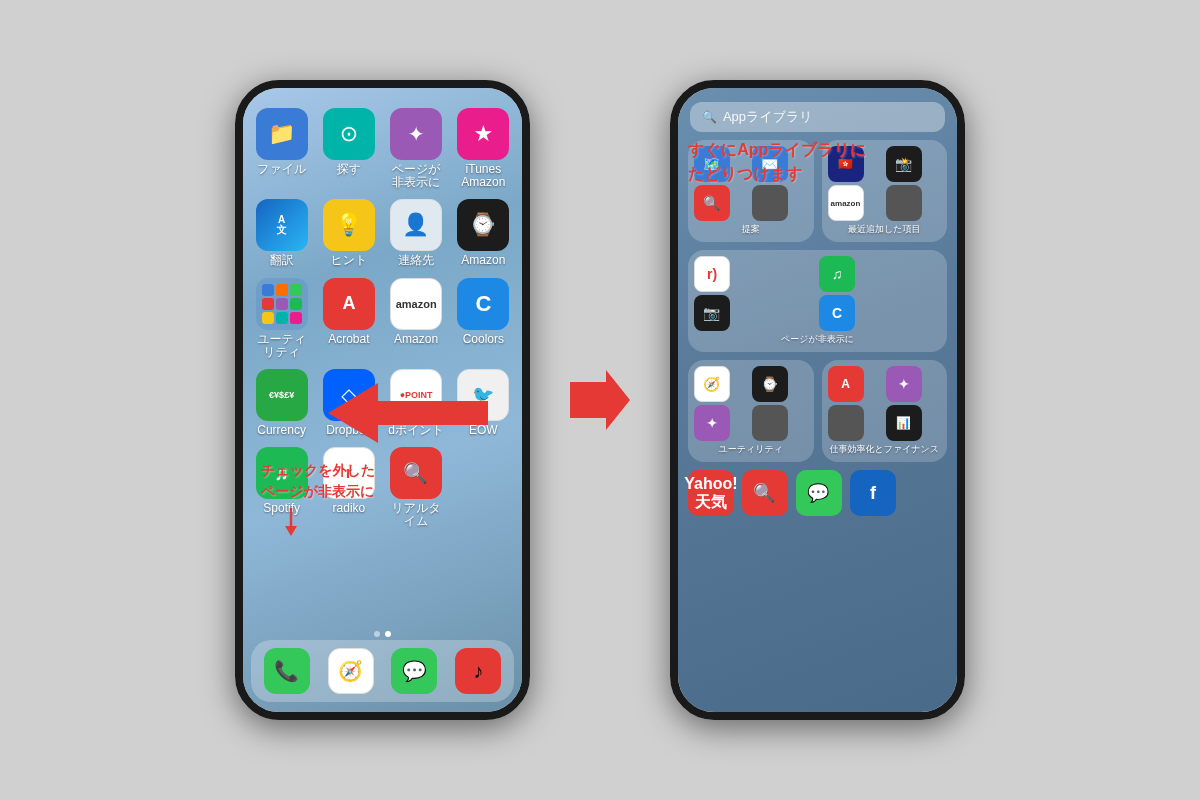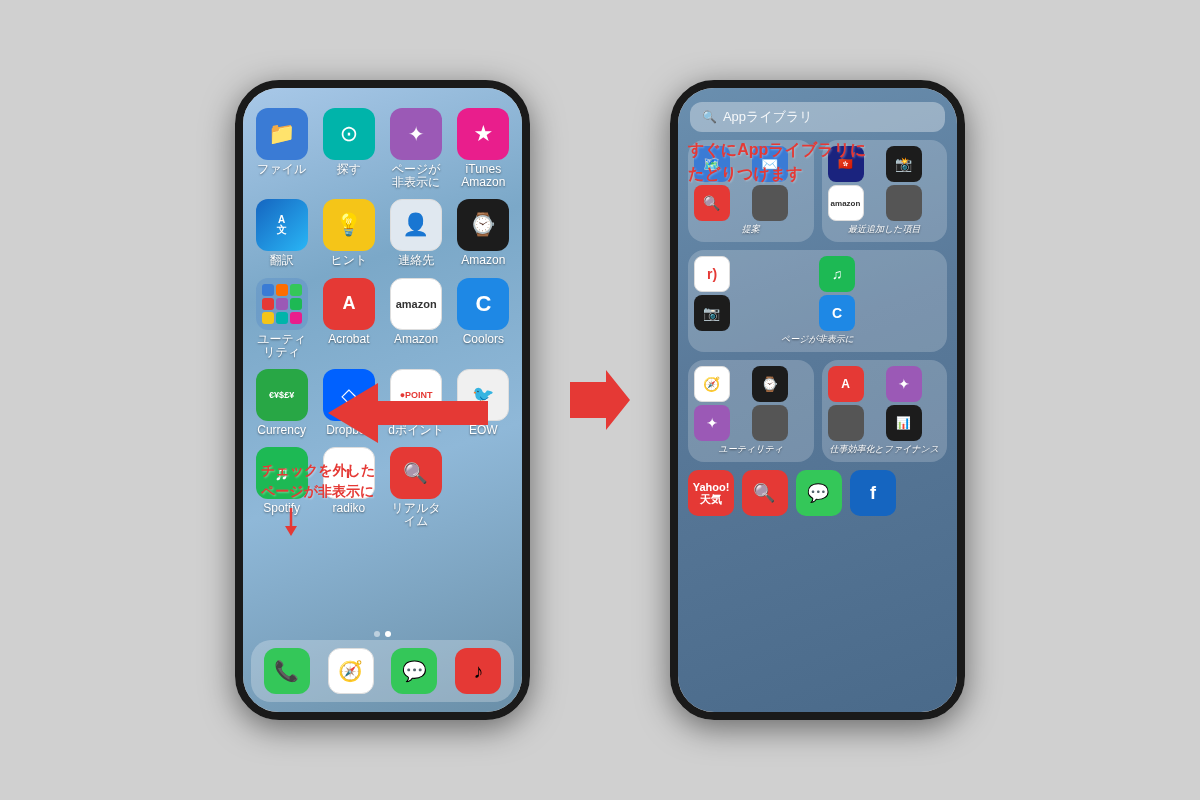--- a/index.html
+++ b/index.html
@@ -169,21 +169,20 @@
       justify-content: center;
       font-size: 16px;
     }
 
     .folder-label {
       font-size: 9px;
       color: white;
       text-align: center;
       text-shadow: 0 1px 2px rgba(0,0,0,0.5);
       margin-top: 2px;
-      font-style: italic;
     }
 
     .big-folder {
       flex: 1;
       background: rgba(255,255,255,0.2);
       border-radius: 16px;
       padding: 6px;
       display: flex;
       flex-direction: column;
     }
@@ -530,21 +529,21 @@
                   <span style="font-size:12px; color:#34c759;">📊</span>
                 </div>
             </div>
             <span class="folder-label">仕事効率化とファイナンス</span>
           </div>
         </div>
 
         <div class="library-row">
           <div class="app-item">
             <div class="app-icon" style="background:#e53935; width:46px; height:46px; border-radius:10px;">
-              <span style="font-size:11px; color:white; font-weight:bold; text-align:center; line-height:1.1;">Yahoo!<br>天気</span>
+              <span style="font-size:16px; color:white; font-weight:bold; text-align:center; line-height:1.1;">Yahoo!<br>天気</span>
             </div>
           </div>
           <div class="app-item">
             <div class="app-icon" style="background:#e53935; width:46px; height:46px; border-radius:10px;">
               <span style="font-size:18px; color:white;">🔍</span>
             </div>
           </div>
           <div class="app-item">
             <div class="app-icon" style="background:#34c759; width:46px; height:46px; border-radius:10px;">
               <span style="font-size:18px;">💬</span>

